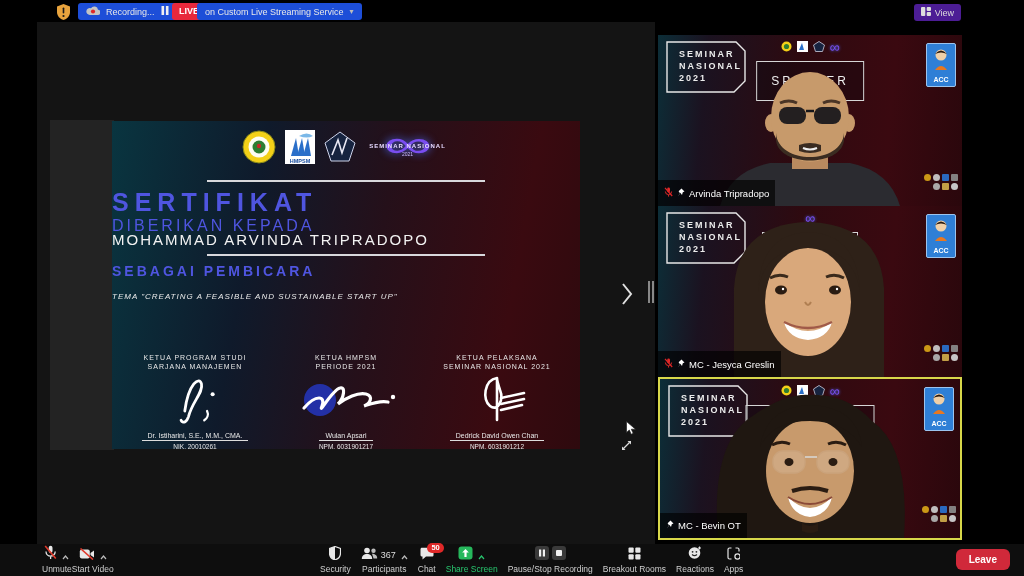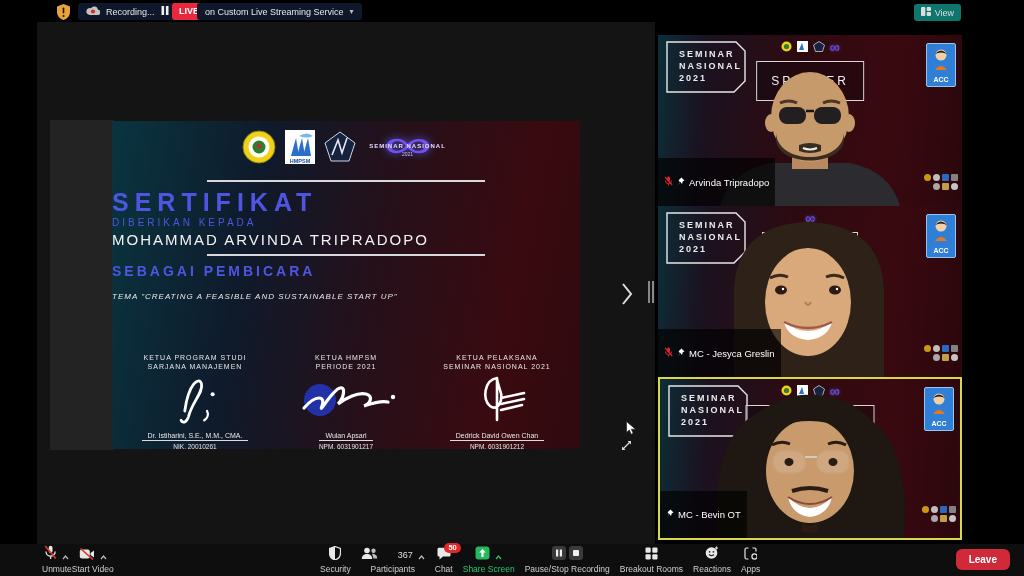--- a/index.html
+++ b/index.html
@@ -1,41 +1,41 @@
 <!DOCTYPE html>
 <html><head>
 <meta charset="utf-8">
 <style>
   * { margin:0; padding:0; box-sizing:border-box; }
   html,body { width:1024px; height:576px; background:#000; overflow:hidden;
     font-family:"Liberation Sans", sans-serif; }
   .abs { position:absolute; }
 
   
-  .pill { background:#0f172a; border-radius:3px; display:flex; align-items:center; gap:6px;
+  .pill { background:#1d4ed8; border-radius:3px; display:flex; align-items:center; gap:6px;
     height:17px; padding:0 8px; color:#e8e8e8; font-size:9px; }
   .shield-warn { left:56px; top:4px; }
   .rec-pill { left:78px; top:3px; }
   .live-badge { left:172px; top:3px; background:#e8283c; color:#fff; font-weight:bold;
     font-size:9px; padding:4px 7px; border-radius:3px; line-height:9px; }
   .stream-pill { left:197px; top:3px; }
   .caret { color:#bbb; font-size:8px; }
-  .view-btn { right:63px; top:4px; background:#0f766e; border-radius:3px; display:flex;
+  .view-btn { right:63px; top:4px; background:#4c1d95; border-radius:3px; display:flex;
     align-items:center; gap:4px; padding:3px 7px; color:#ddd; font-size:9px; }
 
   
   .share-area { left:37px; top:22px; width:618px; height:522px; background:#141414; }
   .present-strip { left:50px; top:120px; width:64px; height:330px; background:#232323; }
   .certificate { left:112px; top:121px; width:468px; height:328px;
     background:linear-gradient(100deg,#093540 0%,#0f1a2b 30%,#25101a 55%,#3a0a10 82%,#2e0a0e 100%); }
   .cert-logos { top:8px; left:0; right:0; display:flex; justify-content:center; gap:9px; align-items:center; height:40px; }
   .cert-rule { left:95px; width:278px; height:2px; background:#d8d8dc; }
   .cert-center { left:0; right:0; }
   .cert-title { top:67px; font-size:25px; font-weight:bold; color:#4f55e0; letter-spacing:6px; }
-  .cert-given { top:96px; font-size:10px; color:#4f55e0; letter-spacing:3px; }
+  .cert-given { top:96px; font-size:16px; color:#4f55e0; letter-spacing:3px; }
   .cert-recipient { top:110px; font-size:15px; color:#f2f2f2; letter-spacing:2px; }
   .cert-asrole { top:142px; font-size:14px; color:#4f55e0; letter-spacing:3px; font-weight:bold; }
   .cert-event { top:161px; font-size:8px; color:#e8e8e8; letter-spacing:1px; }
   .cert-theme { top:171px; font-size:8px; color:#e8e8e8; letter-spacing:1px; font-style:italic; }
   .cert-date  { top:183px; font-size:8px; color:#e8e8e8; letter-spacing:1px; }
   .sign-row { top:232px; left:0; right:0; display:flex; justify-content:space-between; padding:0 8px; }
   .sign-col { width:150px; text-align:center; color:#e8e8e8; }
   .sign-title { font-size:7px; letter-spacing:1px; line-height:9px; }
   .sig-svg { height:52px; margin:1px auto 0; display:block; }
   .sign-name { font-size:7px; border-bottom:1px solid #ddd; display:inline-block; padding:0 6px 1px; }
@@ -64,37 +64,37 @@
     letter-spacing:2px; line-height:12px; font-weight:bold; }
   .tile-logos { left:0; right:0; top:5px; display:flex; justify-content:center; gap:5px; align-items:center; height:14px; }
   .role-box { left:50%; transform:translateX(-50%); top:26px; border:1px solid #d6d6d6;
     background:rgba(8,8,12,0.3); color:#eee; font-size:12px; letter-spacing:3px;
     padding:12px 14px; min-width:96px; min-height:20px; text-align:center; }
   .acc-badge { right:6px; top:8px; width:30px; height:44px; background:#2f7fd6;
     border:1px solid #9cc4ee; border-radius:2px; text-align:center; }
   .acc-text { position:absolute; bottom:3px; left:0; right:0; font-size:7px; font-weight:bold; color:#fff; }
   .person { left:0; bottom:0; }
   .name-bar { left:0; bottom:0; background:rgba(0,0,0,0.65); display:flex; align-items:center;
-    gap:4px; padding:18px 6px; color:#fff; font-size:9.5px; }
+    gap:4px; padding:7px 6px; color:#fff; font-size:9.5px; }
   .tile3 .name-bar { left:0; bottom:0; }
   .partner-logos { right:4px; bottom:16px; display:flex; flex-direction:column; gap:2px; align-items:flex-end; opacity:.95; }
   .plrow { display:flex; gap:2px; }
   .pl { width:7px; height:7px; border-radius:1px; }
 
   
   .toolbar { left:0; right:0; bottom:0; height:32px; background:#0e0e0e; }
   .tb-group { position:absolute; top:0; display:flex; }
   .tb-left { left:42px; }
   .tb-center { left:320px; gap:10px; }
   .tb-btn { display:flex; flex-direction:column; align-items:center; padding-top:3px; cursor:default; position:relative; }
   .tb-icon { height:15px; display:flex; align-items:center; gap:3px; }
   .tb-label { font-size:8.5px; color:#cfcfcf; margin-top:2px; white-space:nowrap; }
   .tb-label-green { color:#28c76f; }
   .chev-up { margin-left:2px; }
-  .count { color:#ddd; font-size:9px; margin-left:17px; }
+  .count { color:#ddd; font-size:9px; margin-left:0; }
   .chat-badge { position:absolute; top:-1px; left:54%; background:#e02828; color:#fff;
     font-size:7.5px; font-weight:bold; border-radius:7px; padding:1px 4px; line-height:8px; }
   .leave-btn { right:14px; top:5px; background:#d0293a; color:#fff; font-size:10px; font-weight:bold;
     padding:5px 13px; border-radius:6px; }
 
   .mini { display:inline-block; }
 </style>
 </head>
 <body>
 

